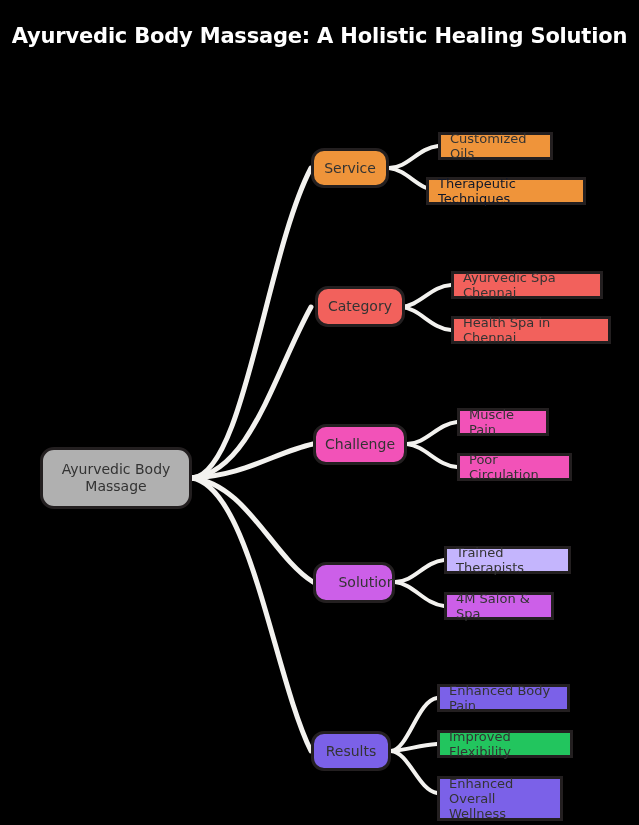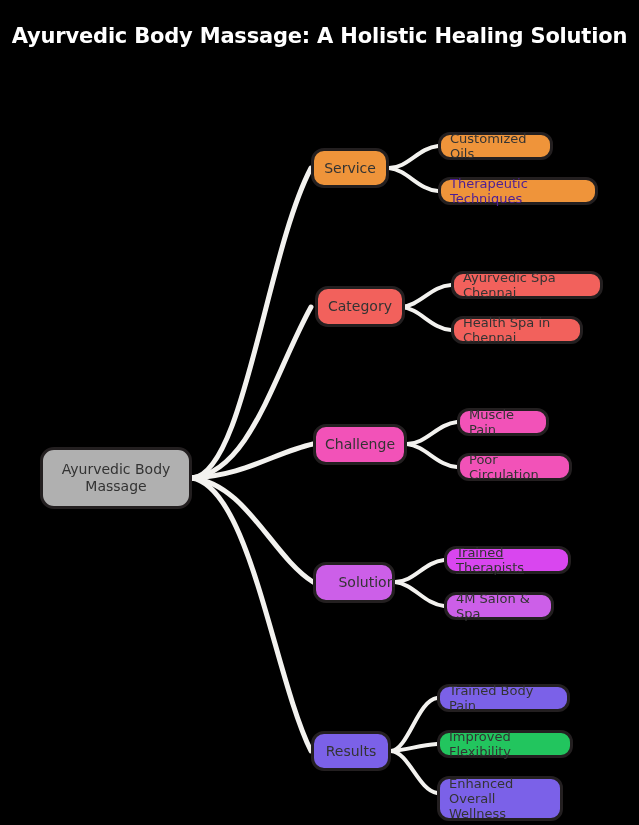--- a/index.html
+++ b/index.html
@@ -73,21 +73,21 @@
     border-width: 3px;
     border-radius: 13px;
     justify-content: center;
     text-align: center;
     font-size: 14px;
     padding: 4px 10px;
   }
 
   .node-leaf {
     border-width: 3px;
-    border-radius: 12px;
+    border-radius: 0;
     justify-content: flex-start;
     text-align: left;
     font-size: 13px;
     padding: 4px 9px;
   }
 </style>
 </head>
 <body style="background: rgb(0, 0, 0);">
 
 <div id="mindmap-title">Ayurvedic Body Massage: A Holistic Healing Solution</div>
@@ -114,55 +114,55 @@
 <div id="node-layer">
     <div class="node node-root" style="left: 40px; top: 447px; width: 152px; height: 62px; background: rgb(176, 176, 176); border-color: rgb(35, 31, 32); color: rgb(51, 51, 51);">
       <span>Ayurvedic Body Massage</span>
     </div>
     <div class="node node-branch" style="left: 311px; top: 148px; width: 78px; height: 40px; background: rgb(239, 148, 58); border-color: rgb(35, 31, 32); color: rgb(51, 51, 51);">
       <span>Service</span>
     </div>
     <div class="node node-leaf" style="left: 438px; top: 132px; width: 115px; height: 28px; background: rgb(239, 148, 58); border-color: rgb(35, 31, 32); color: rgb(51, 51, 51);">
       <span>Customized Oils</span>
     </div>
-    <div class="node node-leaf" style="left: 438px; top: 177px; width: 160px; height: 28px; background: rgb(239, 148, 58); border-color: rgb(35, 31, 32); color: #4c1d95;">
+    <div class="node node-leaf" style="left: 426px; top: 177px; width: 160px; height: 28px; background: rgb(239, 148, 58); border-color: rgb(35, 31, 32); color: #0f172a;">
       <span>Therapeutic Techniques</span>
     </div>
     <div class="node node-branch" style="left: 315px; top: 286px; width: 90px; height: 41px; background: rgb(242, 97, 92); border-color: rgb(35, 31, 32); color: rgb(51, 51, 51);">
       <span>Category</span>
     </div>
     <div class="node node-leaf" style="left: 451px; top: 271px; width: 152px; height: 28px; background: rgb(242, 97, 92); border-color: rgb(35, 31, 32); color: rgb(51, 51, 51);">
       <span>Ayurvedic Spa Chennai</span>
     </div>
-    <div class="node node-leaf" style="left: 451px; top: 316px; width: 132px; height: 28px; background: rgb(242, 97, 92); border-color: rgb(35, 31, 32); color: rgb(51, 51, 51);">
+    <div class="node node-leaf" style="left: 451px; top: 316px; width: 160px; height: 28px; background: rgb(242, 97, 92); border-color: rgb(35, 31, 32); color: rgb(51, 51, 51);">
       <span>Health Spa in Chennai</span>
     </div>
     <div class="node node-branch" style="left: 313px; top: 424px; width: 94px; height: 41px; background: rgb(242, 82, 184); border-color: rgb(35, 31, 32); color: rgb(51, 51, 51);">
       <span>Challenge</span>
     </div>
     <div class="node node-leaf" style="left: 457px; top: 408px; width: 92px; height: 28px; background: rgb(242, 82, 184); border-color: rgb(35, 31, 32); color: rgb(51, 51, 51);">
       <span>Muscle Pain</span>
     </div>
     <div class="node node-leaf" style="left: 457px; top: 453px; width: 115px; height: 28px; background: rgb(242, 82, 184); border-color: rgb(35, 31, 32); color: rgb(51, 51, 51);">
       <span>Poor Circulation</span>
     </div>
     <div class="node node-branch" style="left: 313px; top: 562px; width: 82px; height: 41px; background: rgb(204, 95, 232); border-color: rgb(35, 31, 32); color: rgb(51, 51, 51); padding-left: 36px;">
       <span>Solution</span>
     </div>
-    <div class="node node-leaf" style="left: 444px; top: 546px; width: 127px; height: 28px; background: #d946ef; border-color: rgb(35, 31, 32); color: rgb(51, 51, 51); text-decoration: underline;">
+    <div class="node node-leaf" style="left: 444px; top: 546px; width: 127px; height: 28px; background: #c4b5fd; border-color: rgb(35, 31, 32); color: rgb(51, 51, 51);">
       <span>Trained Therapists</span>
     </div>
     <div class="node node-leaf" style="left: 444px; top: 592px; width: 110px; height: 28px; background: rgb(204, 95, 232); border-color: rgb(35, 31, 32); color: rgb(51, 51, 51);">
       <span>4M Salon &amp; Spa</span>
     </div>
     <div class="node node-branch" style="left: 311px; top: 731px; width: 80px; height: 40px; background: rgb(123, 97, 232); border-color: rgb(35, 31, 32); color: rgb(51, 51, 51);">
       <span>Results</span>
     </div>
     <div class="node node-leaf" style="left: 437px; top: 684px; width: 133px; height: 28px; background: rgb(123, 97, 232); border-color: rgb(35, 31, 32); color: rgb(51, 51, 51);">
-      <span>Trained Body Pain</span>
+      <span>Enhanced Body Pain</span>
     </div>
     <div class="node node-leaf" style="left: 437px; top: 730px; width: 136px; height: 28px; background: #22c55e; border-color: rgb(35, 31, 32); color: rgb(51, 51, 51);">
       <span>Improved Flexibility</span>
     </div>
     <div class="node node-leaf" style="left: 437px; top: 776px; width: 126px; height: 45px; background: rgb(123, 97, 232); border-color: rgb(35, 31, 32); color: rgb(51, 51, 51);">
       <span>Enhanced Overall Wellness</span>
     </div>
   </div>
 
 </body></html>

